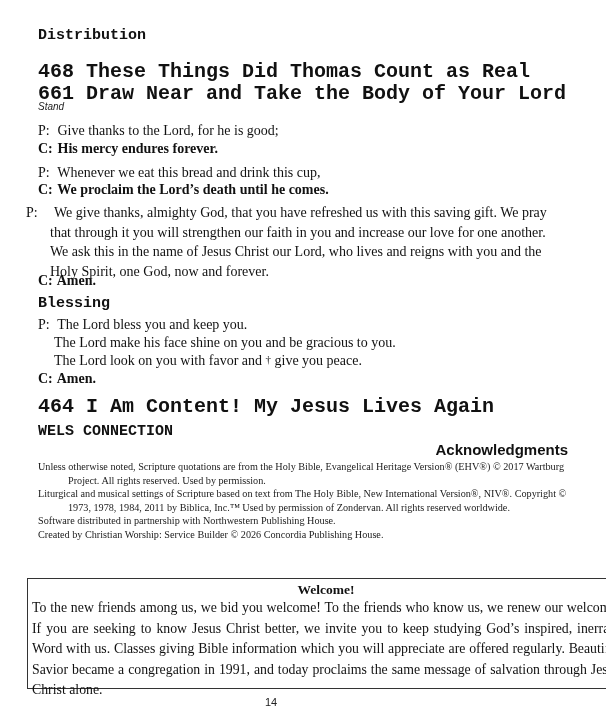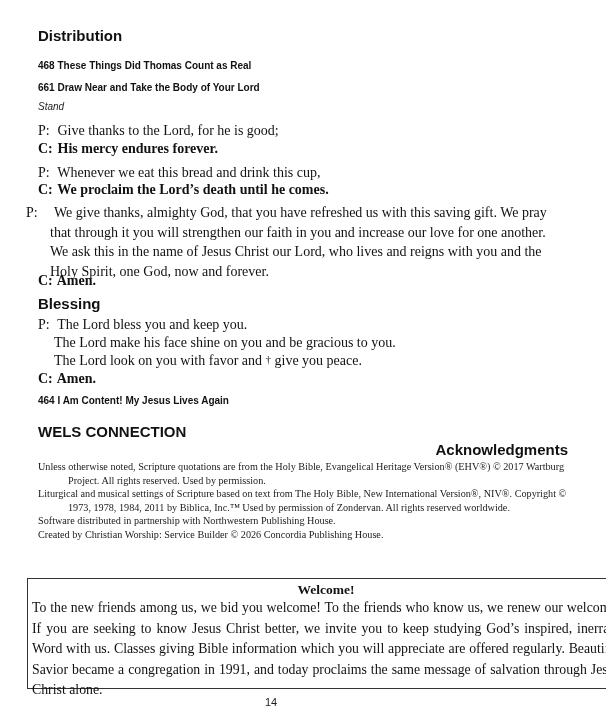--- a/index.html
+++ b/index.html
@@ -15,30 +15,30 @@
       color: #111111;
       font-family: "Liberation Serif", "DejaVu Serif", serif;
     }
     .page {
       position: absolute;
       left: 38px;
       top: 0;
       width: 530px;
     }
     .h-sans {
-      font-family: Liberation Sans, sans-serif;
+      font-family: Liberation Mono, monospace;
       font-weight: bold;
       color: #111;
       margin: 0;
       position: absolute;
       left: 0;
       white-space: nowrap;
     }
     .h-section { font-size: 15px; }
-    .h-hymn { font-size: 10px; }
+    .h-hymn { font-size: 20px; }
     .rubric {
       position: absolute;
       left: 0;
       font-family: "Liberation Sans", "DejaVu Sans", sans-serif;
       font-style: italic;
       font-size: 10px;
       color: #222;
     }
     .line {
       position: absolute;

